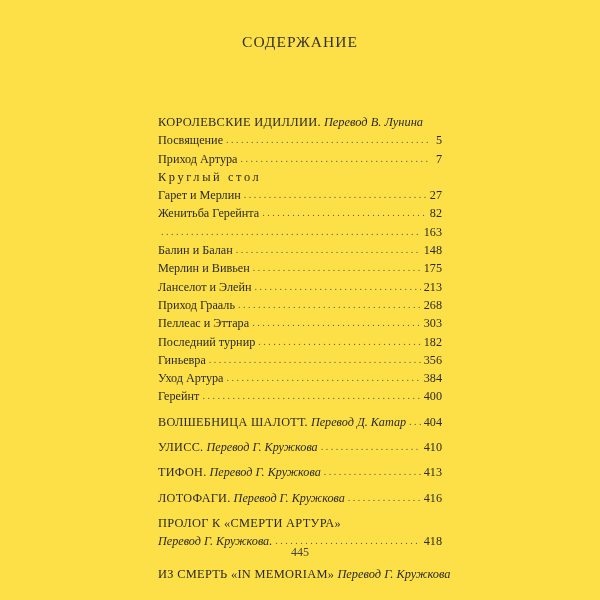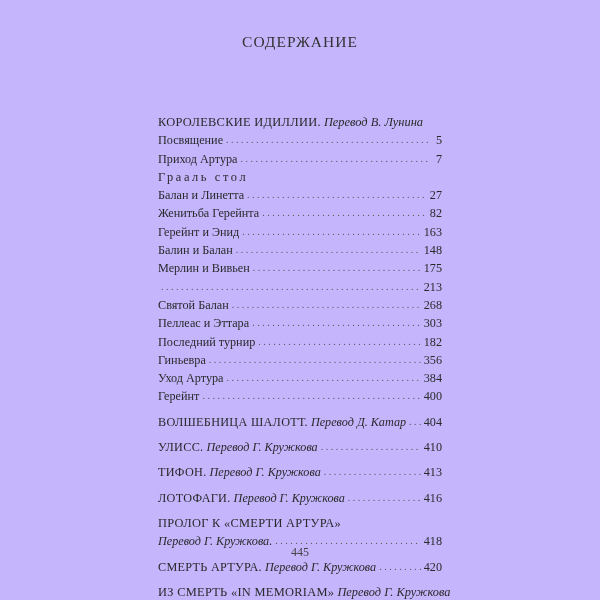--- a/index.html
+++ b/index.html
@@ -7,21 +7,21 @@
     width: 600px; height: 600px;
     background: #ffffff;
     font-family: "Liberation Serif", "DejaVu Serif", serif;
     color: #2a2a2a;
     position: relative;
     overflow: hidden;
   }
   .page {
     position: absolute;
     left: 0; top: 0; width: 600px; height: 600px;
-    background: #c4b5fd;
+    background: #fde047;
   }
   .title {
     position: absolute;
     top: 33px; left: 0; width: 600px;
     text-align: center;
     font-size: 15.5px;
     letter-spacing: 1px;
     color: #333;
   }
   .toc {
@@ -90,52 +90,52 @@
       <span class="label">Посвящение</span>
       <span class="dots"></span>
       <span class="page-num">5</span>
     </div>
     <div class="row">
       <span class="label">Приход Артура</span>
       <span class="dots"></span>
       <span class="page-num">7</span>
     </div>
 
-    <div class="heading spaced">Грааль стол</div>
-    <div class="row">
-        <span class="label">Балан и Линетта</span>
+    <div class="heading spaced">Круглый стол</div>
+    <div class="row">
+        <span class="label">Гарет и Мерлин</span>
         <span class="dots"></span>
         <span class="page-num">27</span>
       </div>
     <div class="row">
         <span class="label">Женитьба Герейнта</span>
         <span class="dots"></span>
         <span class="page-num">82</span>
       </div>
     <div class="row">
-        <span class="label">Герейнт и Энид</span>
         <span class="dots"></span>
         <span class="page-num">163</span>
       </div>
     <div class="row">
         <span class="label">Балин и Балан</span>
         <span class="dots"></span>
         <span class="page-num">148</span>
       </div>
     <div class="row">
         <span class="label">Мерлин и Вивьен</span>
         <span class="dots"></span>
         <span class="page-num">175</span>
       </div>
     <div class="row">
+        <span class="label">Ланселот и Элейн</span>
         <span class="dots"></span>
         <span class="page-num">213</span>
       </div>
     <div class="row">
-        <span class="label">Святой Балан</span>
+        <span class="label">Приход Грааль</span>
         <span class="dots"></span>
         <span class="page-num">268</span>
       </div>
     <div class="row">
         <span class="label">Пеллеас и Эттара</span>
         <span class="dots"></span>
         <span class="page-num">303</span>
       </div>
     <div class="row">
         <span class="label">Последний турнир</span>
@@ -194,25 +194,20 @@
 
     <div class="heading caps">ПРОЛОГ К «СМЕРТИ АРТУРА»</div>
     <div class="row">
       <span class="label it">Перевод Г. Кружкова.</span>
       <span class="dots"></span>
       <span class="page-num">418</span>
     </div>
 
     <div class="gap"></div>
 
-    <div class="row">
-      <span class="label"><span class="caps">СМЕРТЬ АРТУРА.</span> <span class="it">Перевод Г. Кружкова</span></span>
-      <span class="dots"></span>
-      <span class="page-num">420</span>
-    </div>
 
     <div class="gap"></div>
 
     <div class="heading">
       <span class="caps">ИЗ СМЕРТЬ «IN MEMORIAM»</span>
       <span class="it">Перевод Г. Кружкова</span>
     </div>
 
   </div>
 

